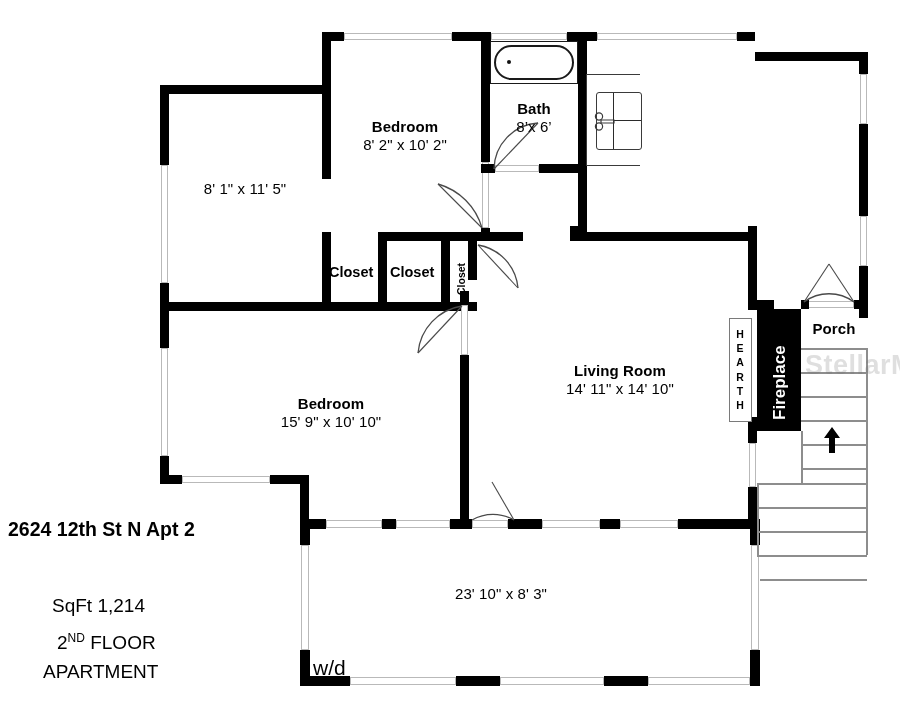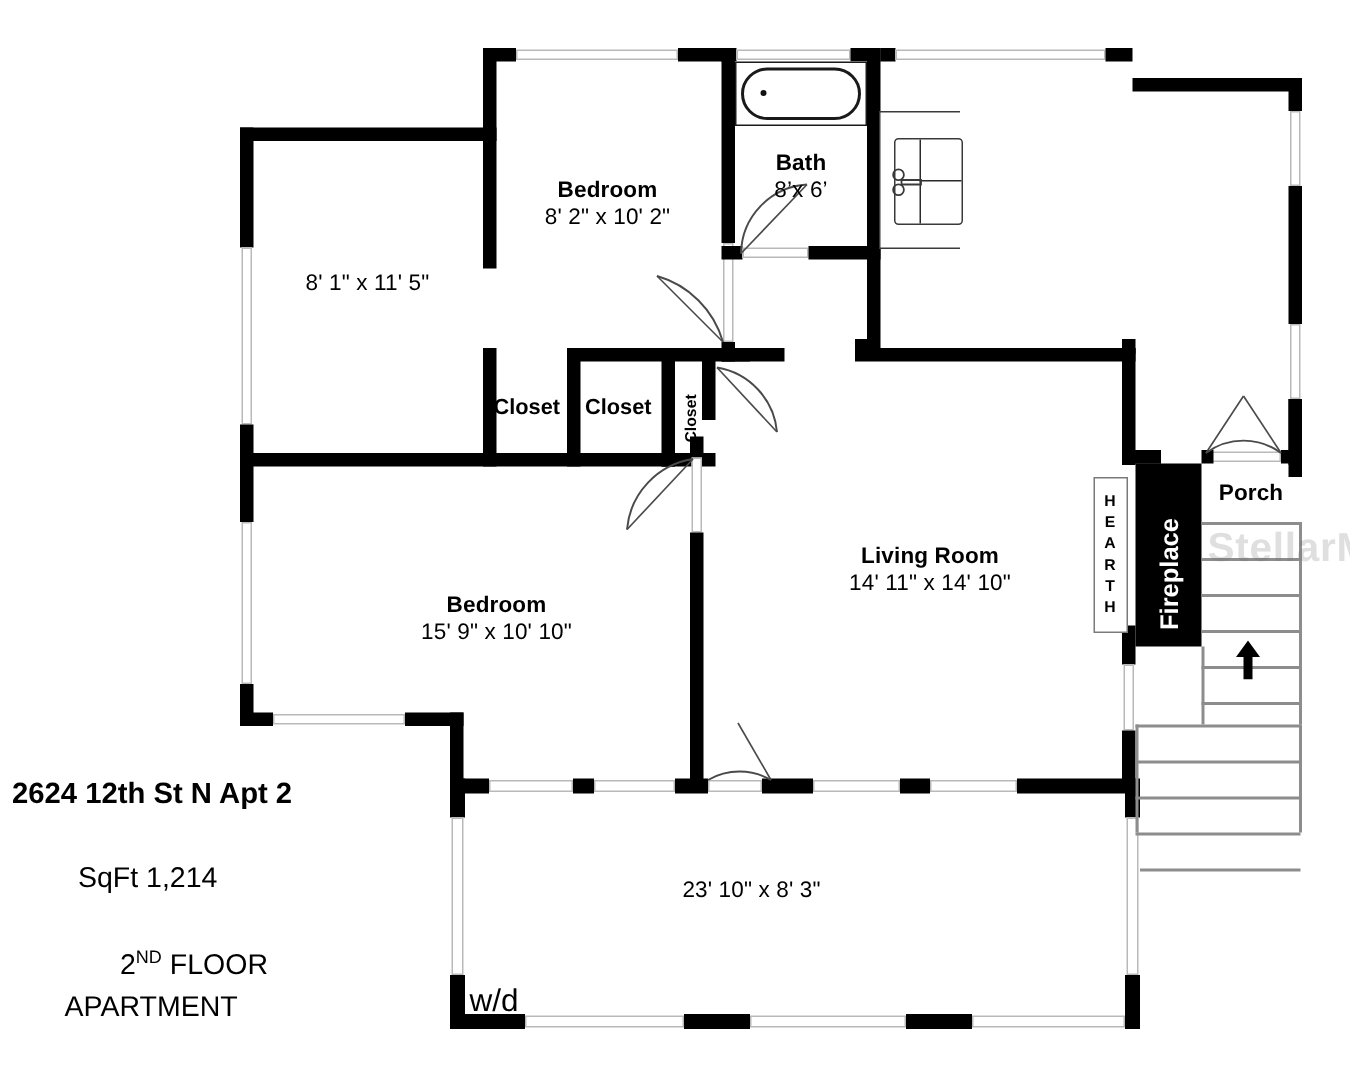--- a/index.html
+++ b/index.html
@@ -153,20 +153,21 @@
     position: absolute;
     color: #000;
     white-space: nowrap;
   }
   .info.addr {
     font-weight: bold;
     font-size: 19.5px;
   }
   .info.sqft {
     font-size: 19px;
+    margin-top: 20px;
   }
   .info.floor {
     font-size: 19px;
   }
   .info sup { font-size: 12px; vertical-align: super; }
   .wd {
     position: absolute;
     font-size: 21px;
     color: #000;
   }
@@ -436,18 +437,18 @@
   <div class="closet-lbl" style="left:329px; top:264px;">Closet</div>
   <div class="closet-lbl" style="left:390px; top:264px;">Closet</div>
   <div class="closet-vert" style="left:455px; top:295px;">Closet</div>
 
   <div class="wd" style="left:313px; top:656px;">w/d</div>
 
   <div class="watermark" style="left:805px; top:350px;">StellarMLS</div>
 
   <div class="info addr" style="left:8px; top:518px;">2624 12th St N Apt 2</div>
   <div class="info sqft" style="left:52px; top:575px;">SqFt 1,214</div>
-  <div class="info floor" style="left:57px; top:631px;margin-left:23px;">
+  <div class="info floor" style="left:57px; top:631px;">
     <span>2</span><sup>ND</sup><span> FLOOR</span>
   </div>
   <div class="info floor" style="left:43px; top:661px;">APARTMENT</div>
 
 </div>
 
 </body></html>

